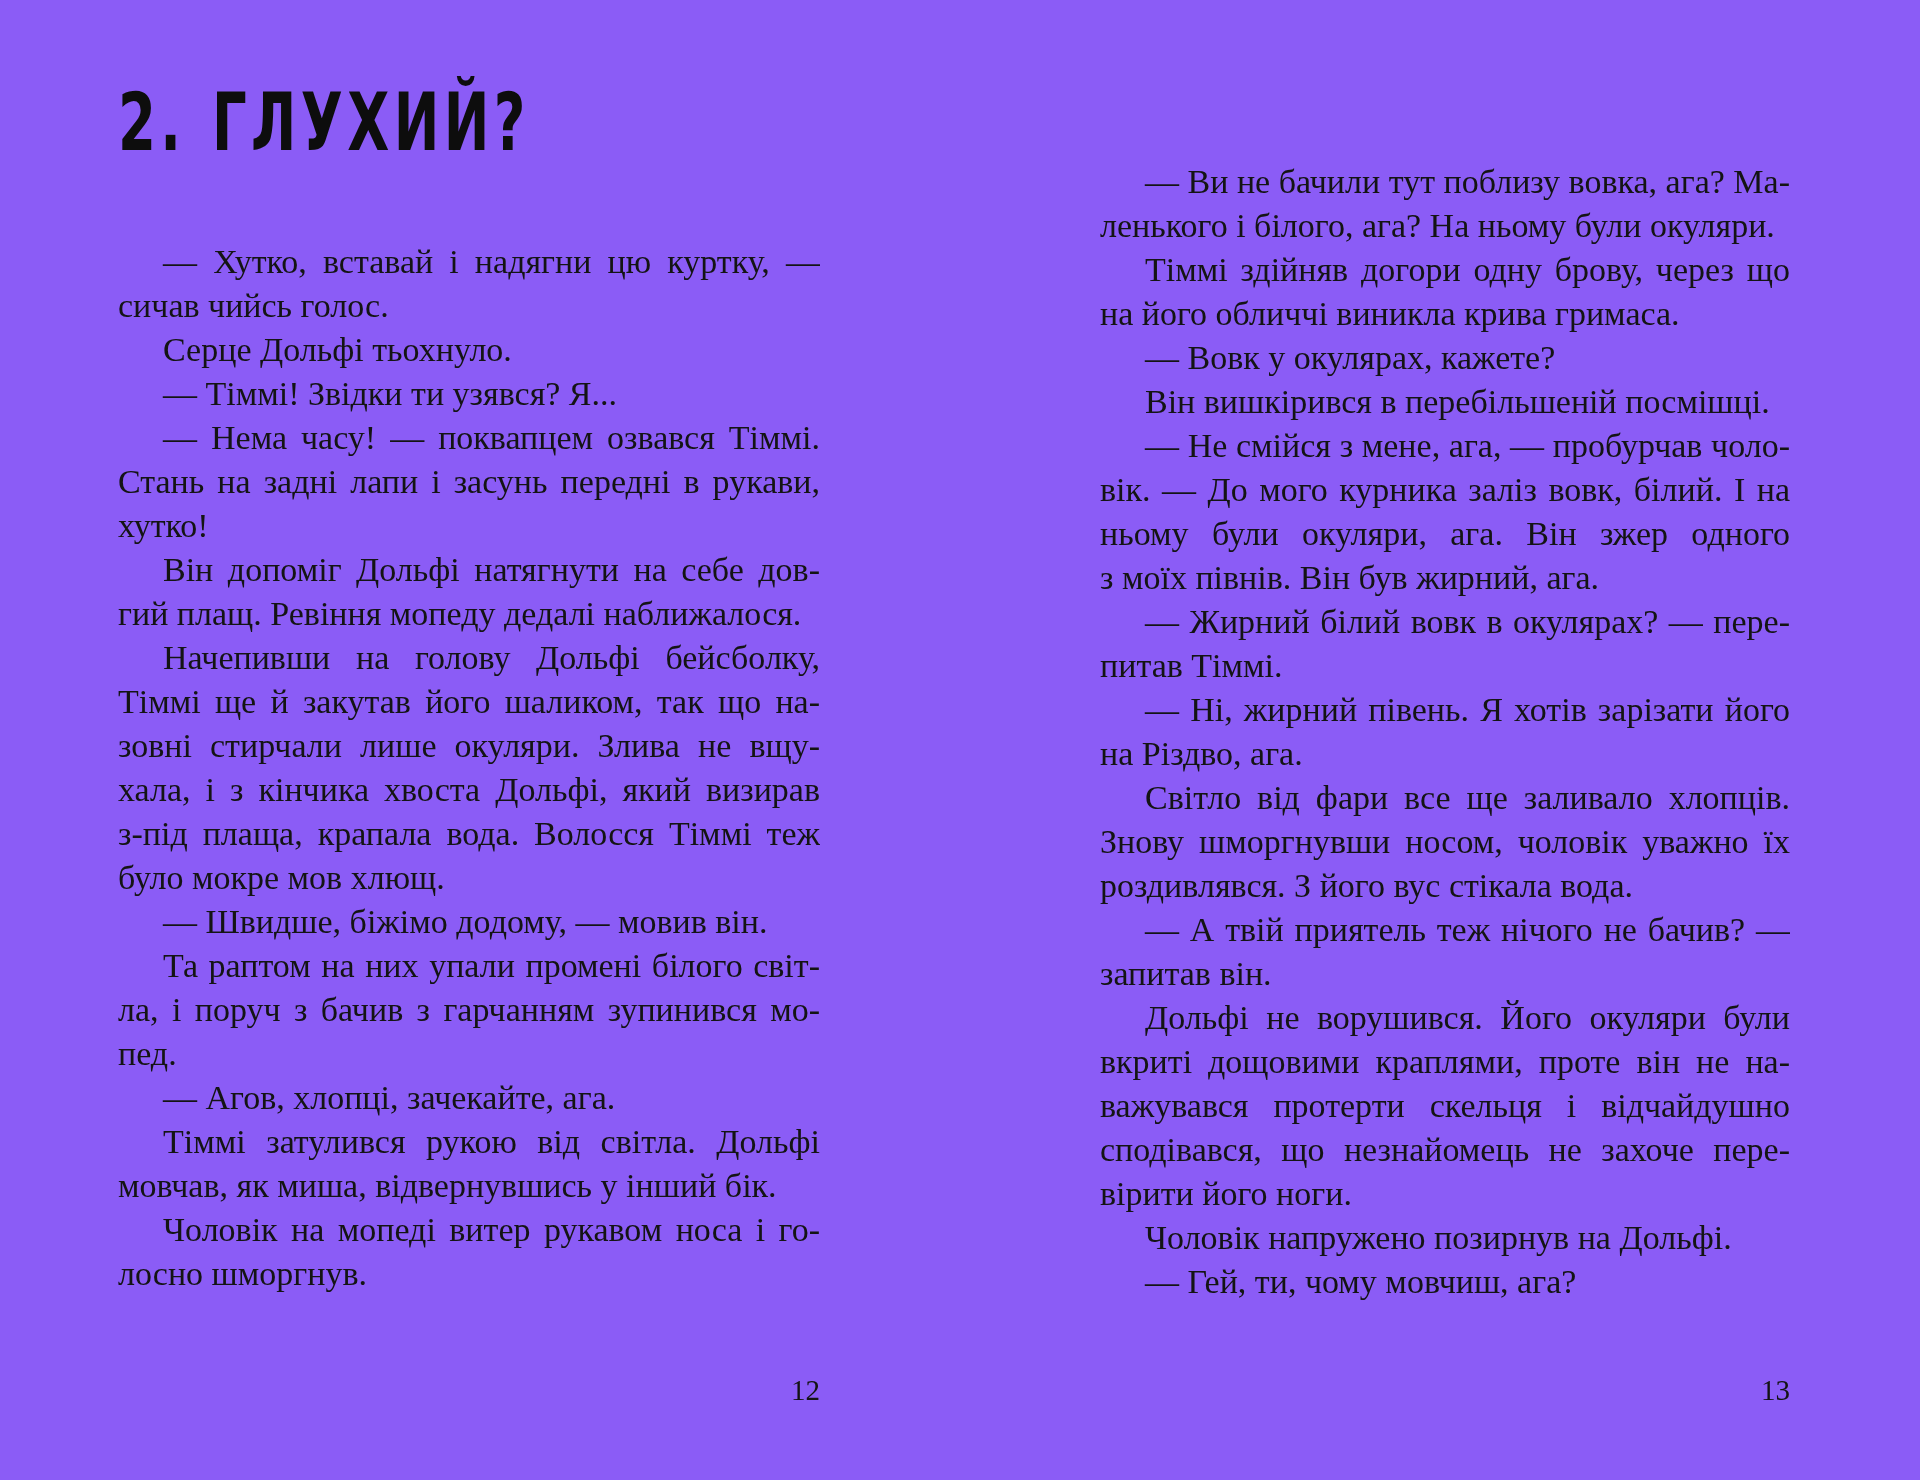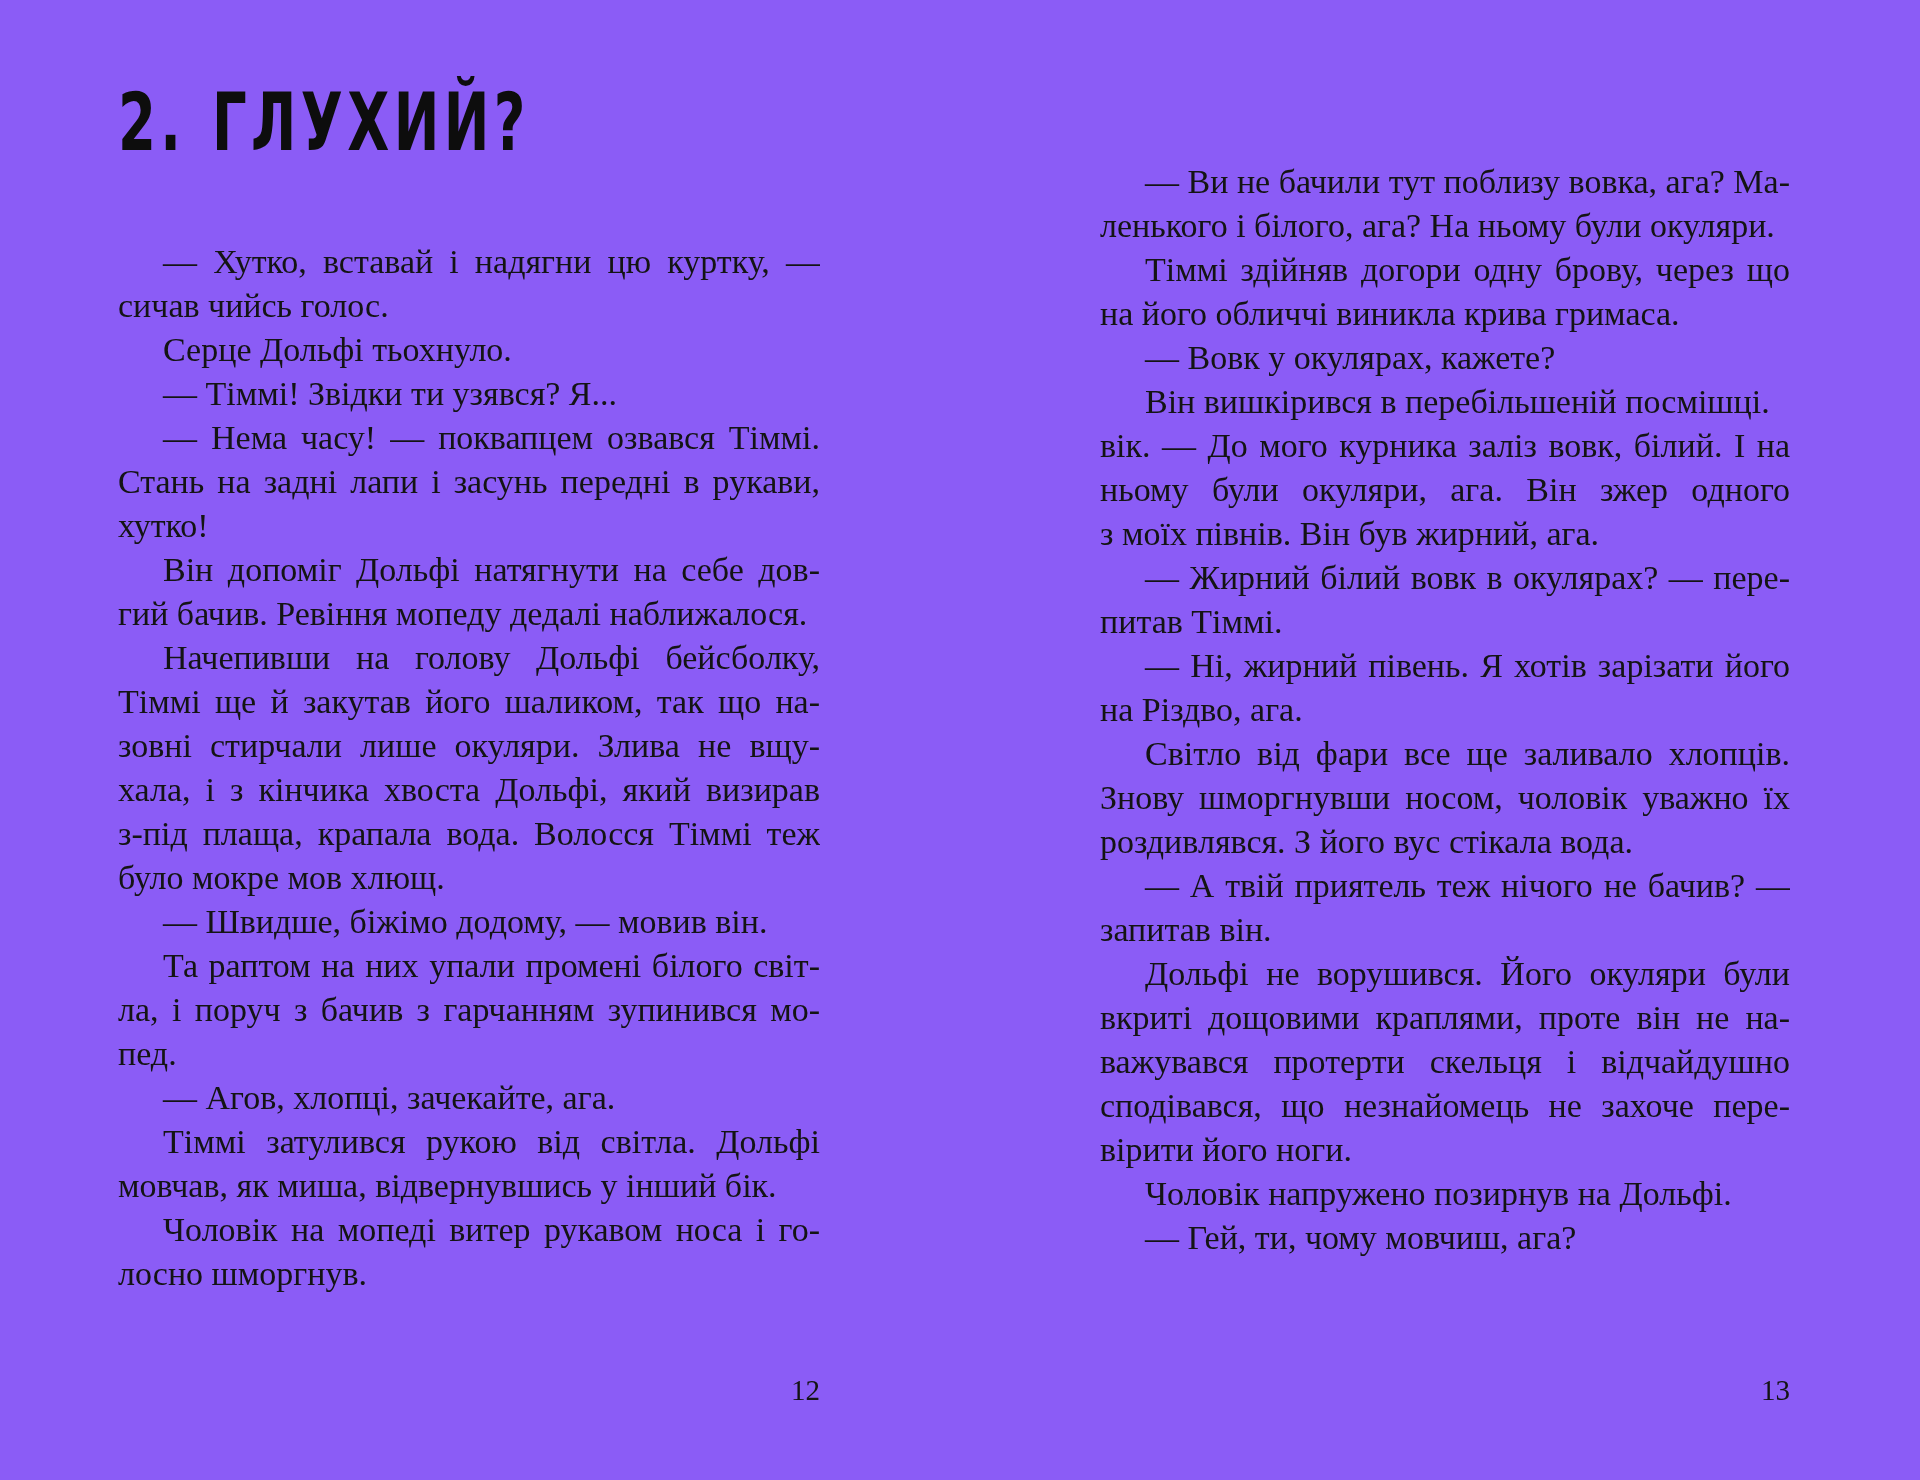--- a/index.html
+++ b/index.html
@@ -63,21 +63,21 @@
     </h1>
     <div class="text-col col-left">
         <div class="line indent">— Хутко, вставай і надягни цю куртку, — про-</div>
         <div class="line end">сичав чийсь голос.</div>
         <div class="line indent end">Серце Дольфі тьохнуло.</div>
         <div class="line indent end">— Тіммі! Звідки ти узявся? Я...</div>
         <div class="line indent">— Нема часу! — поквапцем озвався Тіммі. —</div>
         <div class="line">Стань на задні лапи і засунь передні в рукави,</div>
         <div class="line end">хутко!</div>
         <div class="line indent">Він допоміг Дольфі натягнути на себе дов-</div>
-        <div class="line end">гий бачив. Ревіння мопеду дедалі наближалося.</div>
+        <div class="line end">гий плащ. Ревіння мопеду дедалі наближалося.</div>
         <div class="line indent">Начепивши на голову Дольфі бейсболку,</div>
         <div class="line">Тіммі ще й закутав його шаликом, так що на-</div>
         <div class="line">зовні стирчали лише окуляри. Злива не вщу-</div>
         <div class="line">хала, і з кінчика хвоста Дольфі, який визирав</div>
         <div class="line">з-під плаща, крапала вода. Волосся Тіммі теж</div>
         <div class="line end">було мокре мов хлющ.</div>
         <div class="line indent end">— Швидше, біжімо додому, — мовив він.</div>
         <div class="line indent">Та раптом на них упали промені білого світ-</div>
         <div class="line">ла, і поруч з бачив з гарчанням зупинився мо-</div>
         <div class="line end">пед.</div>
@@ -91,20 +91,21 @@
   </section>
 
   <section>
     <div class="text-col col-right">
         <div class="line indent">— Ви не бачили тут поблизу вовка, ага? Ма-</div>
         <div class="line end">ленького і білого, ага? На ньому були окуляри.</div>
         <div class="line indent">Тіммі здійняв догори одну брову, через що</div>
         <div class="line end">на його обличчі виникла крива гримаса.</div>
         <div class="line indent end">— Вовк у окулярах, кажете?</div>
         <div class="line indent end">Він вишкірився в перебільшеній посмішці.</div>
+        <div class="line indent">— Не смійся з мене, ага, — пробурчав чоло-</div>
         <div class="line">вік. — До мого курника заліз вовк, білий. І на</div>
         <div class="line">ньому були окуляри, ага.  Він зжер одного</div>
         <div class="line end">з моїх півнів. Він був жирний, ага.</div>
         <div class="line indent">— Жирний білий вовк в окулярах? — пере-</div>
         <div class="line end">питав Тіммі.</div>
         <div class="line indent">— Ні, жирний півень. Я хотів зарізати його</div>
         <div class="line end">на Різдво, ага.</div>
         <div class="line indent">Світло від фари все ще заливало хлопців.</div>
         <div class="line">Знову шморгнувши носом, чоловік уважно їх</div>
         <div class="line end">роздивлявся. З його вус стікала вода.</div>

